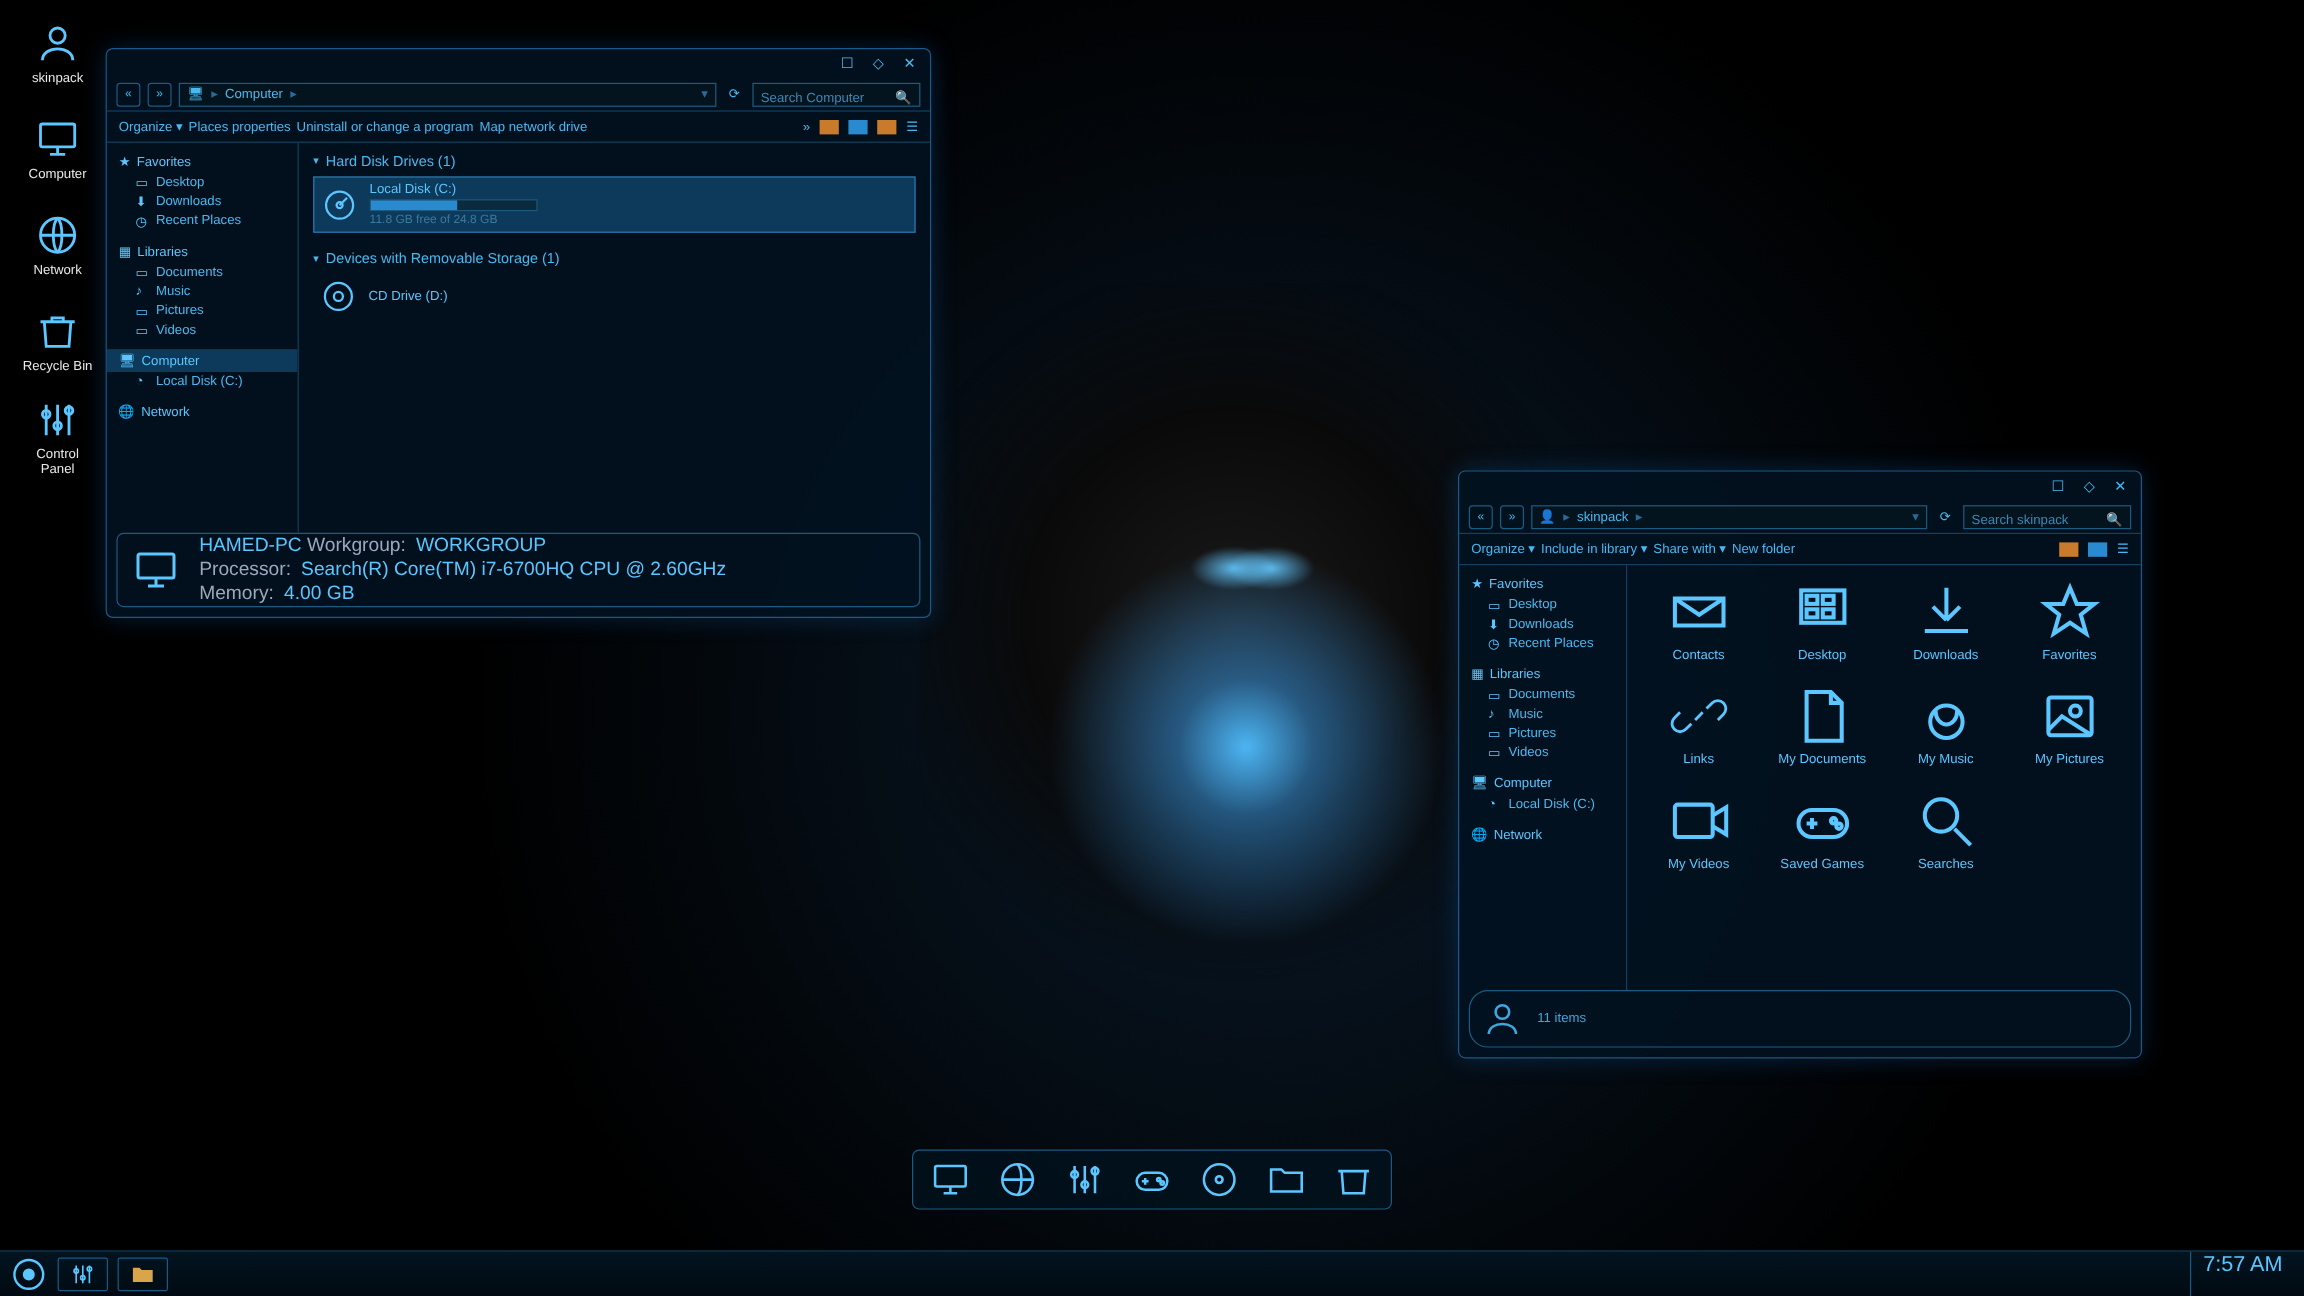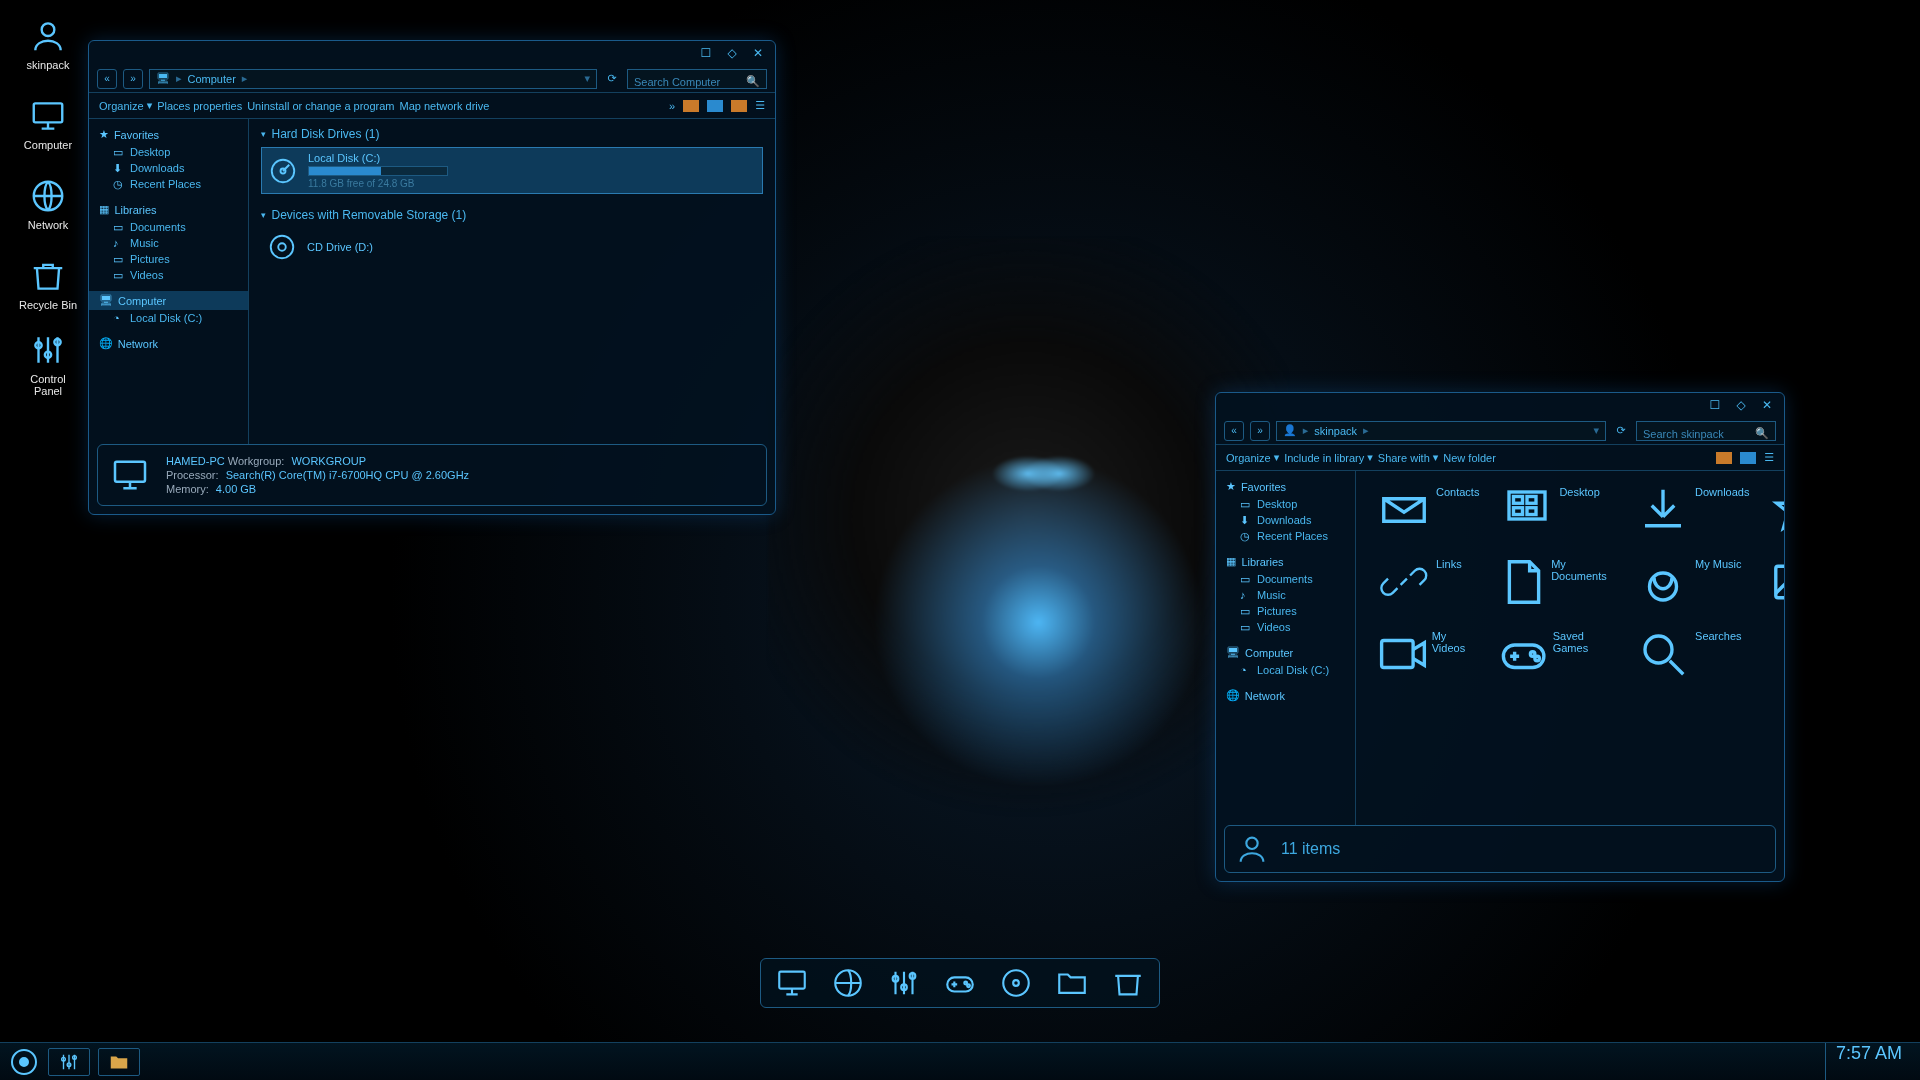--- a/index.html
+++ b/index.html
@@ -38,30 +38,30 @@
 .sect-hdr{font-size:12px;color:#4ab8f0;display:flex;align-items:center;gap:6px;margin-bottom:6px;cursor:pointer}
 .sect-hdr .tri{font-size:9px}
 .drive{display:flex;align-items:center;gap:10px;padding:4px 6px;cursor:pointer}
 .drive.sel{background:#0d3a5a;border:1px solid #2a7ab0}
 .drive .dico{width:30px;height:30px;color:#5bc6ff;display:flex;align-items:center;justify-content:center}
 .drive .dinfo{display:flex;flex-direction:column;gap:2px}
 .drive .dname{font-size:11px;color:#5bc6ff}
 .drive .dbar{width:140px;height:10px;background:#0a2a3e;border:1px solid #1d5a82}
 .drive .dbar .fill{height:100%;background:#2a8acf}
 .drive .dfree{font-size:10px;color:#3a7a9f}
-.details{height:62px;border-top:1px solid #13405e;margin:0 8px 8px;border:1px solid #1d5a82;border-radius:6px;display:flex;align-items:center;padding:6px 10px;gap:14px;font-size:11px}
+.details{height:62px;border-top:1px solid #13405e;margin:0 8px 8px;border:1px solid #1d5a82;border-radius:6px;display:flex;align-items:center;padding:6px 10px;gap:14px;font-size:16px}
 .details .dbig{width:44px;height:40px;color:#5bc6ff;display:flex;align-items:center;justify-content:center}
 .details .dcols{display:flex;flex-direction:column;gap:2px}
 .details .lab{color:#9ab;margin-right:4px}
 .details .val{color:#5bc6ff}
 .icon-grid{display:grid;grid-template-columns:repeat(4,1fr);gap:10px 8px}
-.grid-item{display:flex;flex-direction:row;align-items:flex-start;cursor:pointer;padding:4px}
+.grid-item{display:flex;flex-direction:column;align-items:center;cursor:pointer;padding:4px}
 .grid-item .gico{width:64px;height:54px;color:#5bc6ff;display:flex;align-items:center;justify-content:center}
 .grid-item .glbl{font-size:11px;color:#5bc6ff;margin-top:3px}
-.details2{height:48px;border:1px solid #1d5a82;border-radius:6px;margin:0 8px 8px;display:flex;align-items:center;padding:4px 10px;gap:12px;font-size:16px}
+.details2{height:48px;border:1px solid #1d5a82;border-radius:16px;margin:0 8px 8px;display:flex;align-items:center;padding:4px 10px;gap:12px;font-size:11px}
 .dock{position:absolute;left:50%;bottom:72px;transform:translateX(-50%);height:50px;border:1px solid #1d5a82;border-radius:6px;background:rgba(2,18,32,.7);display:flex;align-items:center;padding:0 14px;gap:22px;z-index:2}
 .dock .di{width:34px;height:34px;color:#5bc6ff;cursor:pointer;display:flex;align-items:center;justify-content:center}
 .taskbar{position:absolute;left:0;right:0;bottom:0;height:38px;background:linear-gradient(#021420,#010a12);border-top:1px solid #13405e;display:flex;align-items:center;padding:0 8px;z-index:3}
 .startbtn{width:32px;height:32px;color:#5bc6ff;cursor:pointer;display:flex;align-items:center;justify-content:center}
 .taskitem{width:42px;height:28px;border:1px solid #1d5a82;margin-left:8px;display:flex;align-items:center;justify-content:center;cursor:pointer;border-radius:2px}
 .clock{margin-left:auto;color:#5bc6ff;font-size:18px;font-weight:500;padding:0 10px;border-left:1px solid #1d5a82;height:100%;display:flex;align-items:flex-start}
 svg{width:100%;height:100%;stroke:currentColor;fill:none;stroke-width:1.5}
 </style>
 </head>
 <body>

